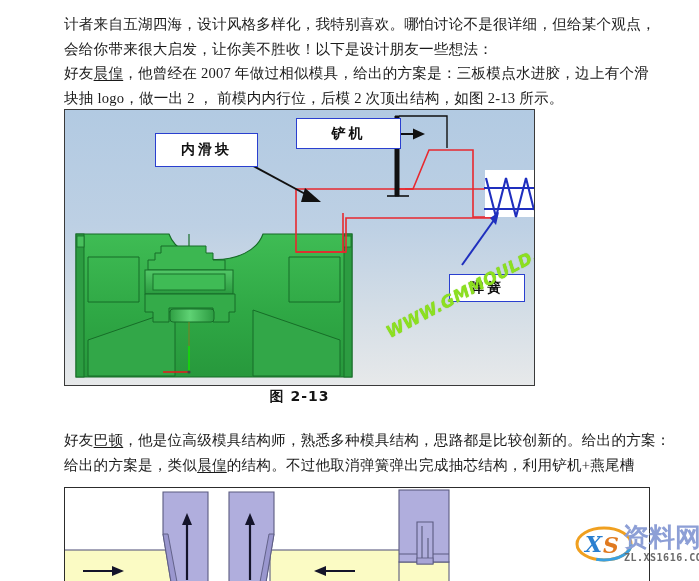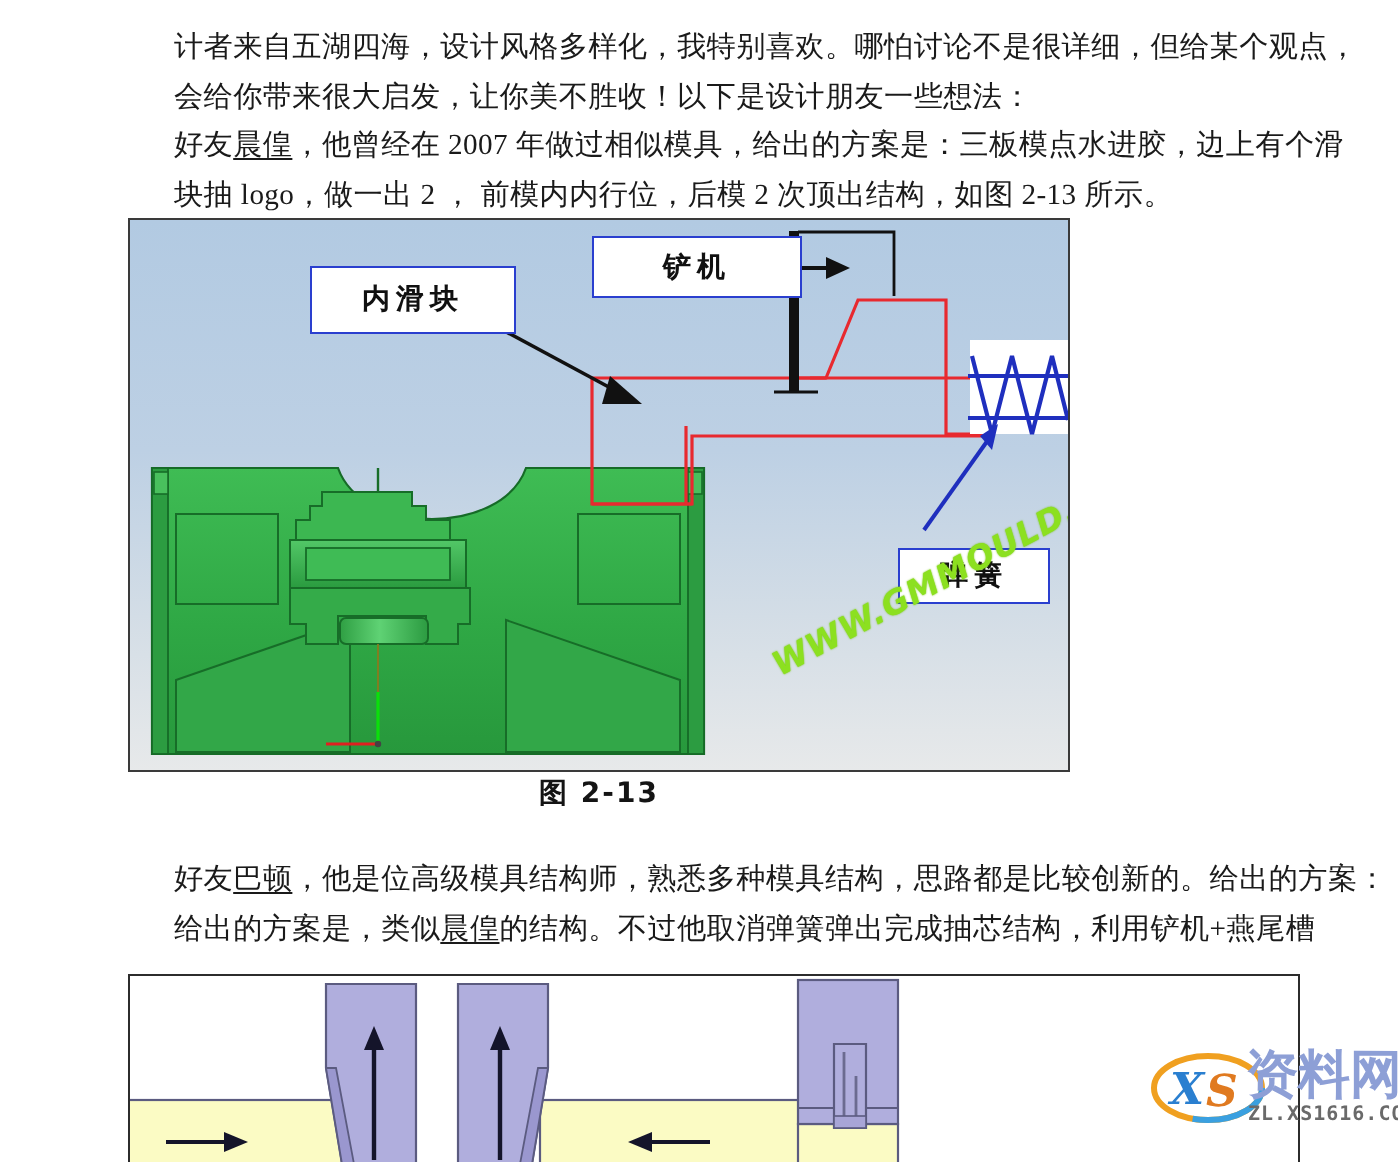--- a/index.html
+++ b/index.html
@@ -28,21 +28,20 @@
     position: absolute;
     left: 64px;
     width: 600px;
   }
   .tline {
     font-size: 14.6px;
     line-height: 24.5px;
     letter-spacing: 0.2px;
     white-space: nowrap;
     color: #1a1a1a;
-    margin-left: 23px;
   }
   .tline .u { text-decoration: underline; text-underline-offset: 2px; }
 
   #para-top { top: 12px; }
   #para-mid { top: 428px; }
 
   
   #figure1 {
     position: absolute;
     left: 64px;

